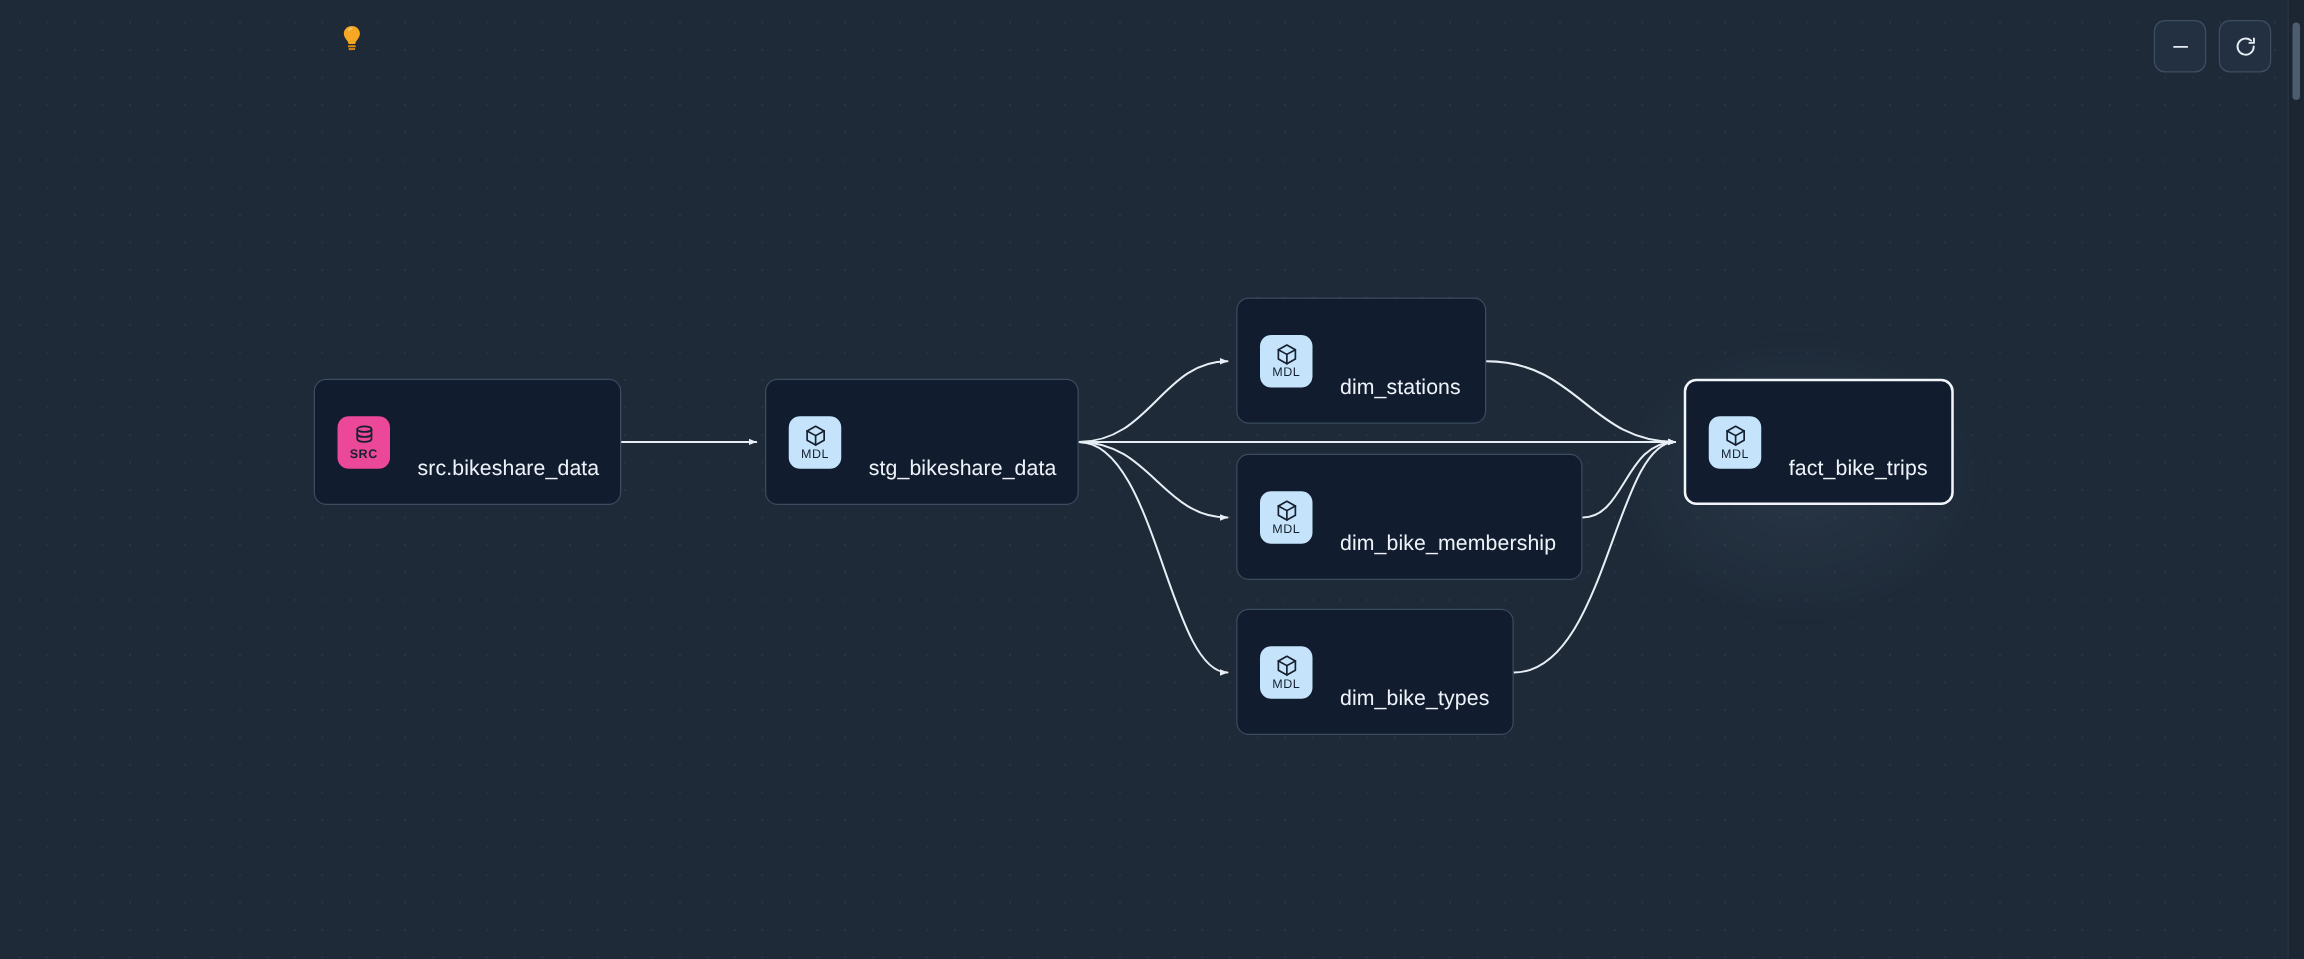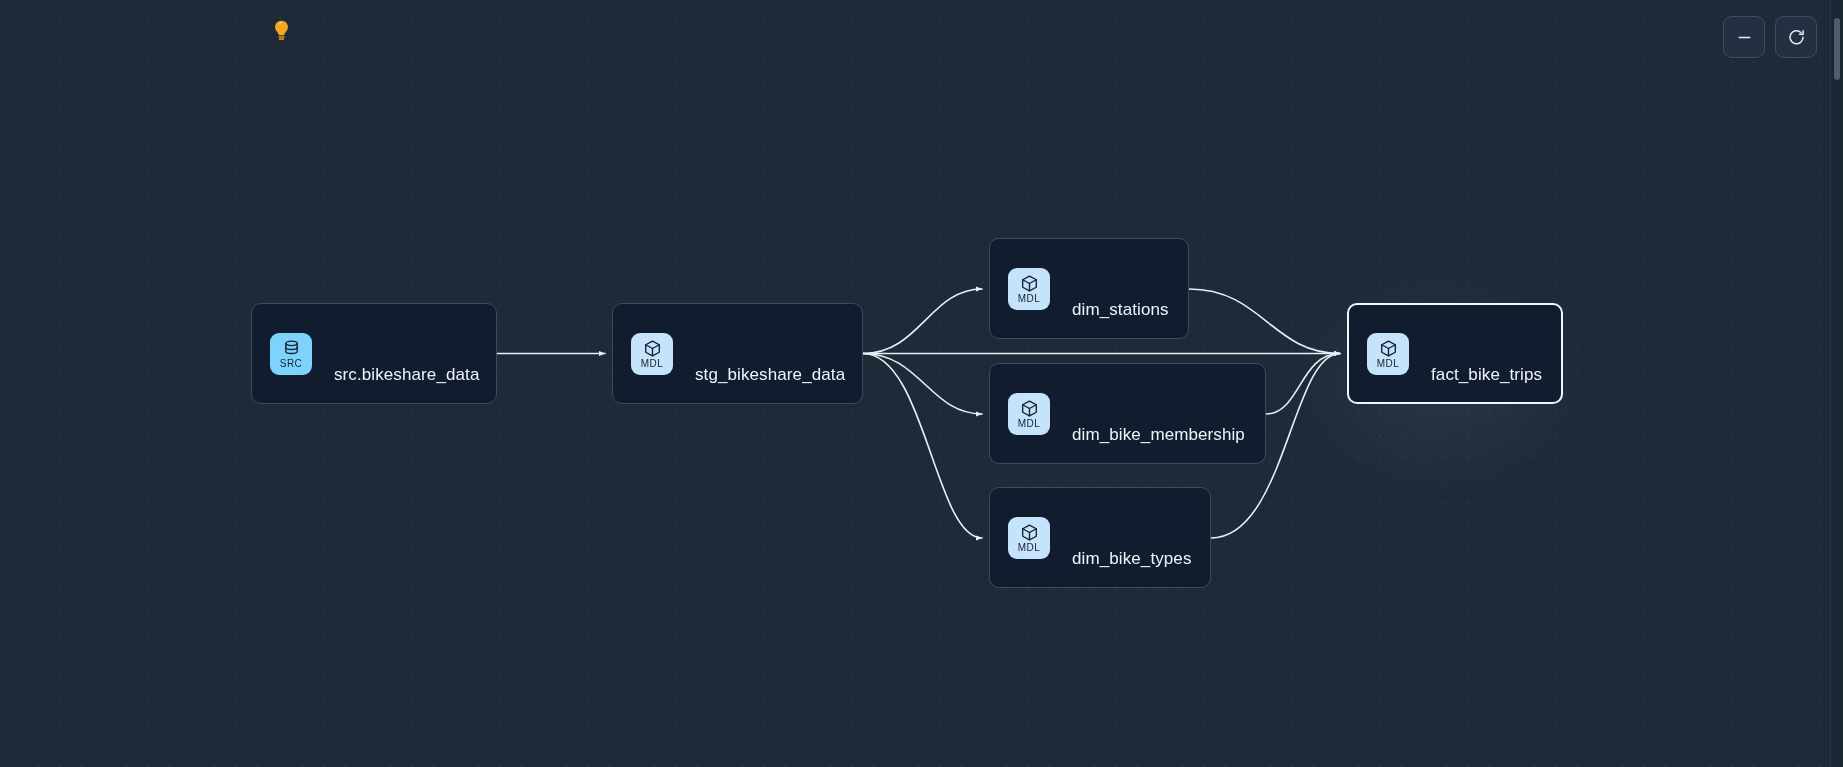--- a/index.html
+++ b/index.html
@@ -81,21 +81,21 @@
     width: 42px;
     height: 42px;
     border-radius: 9px;
     flex: 0 0 42px;
     display: flex;
     flex-direction: column;
     align-items: center;
     justify-content: center;
     gap: 1px;
   }
-  .node-badge.badge-src { background: #7dd3fc; }
+  .node-badge.badge-src { background: #ec4899; font-weight: bold; }
   .node-badge.badge-mdl { background: #c5e4fb; }
 
   .node-badge svg { display: block; }
   .badge-abbr {
     font-size: 10px;
     line-height: 10px;
     letter-spacing: 0.4px;
     color: #16212f;
     font-family: "Liberation Sans", sans-serif;
   }

